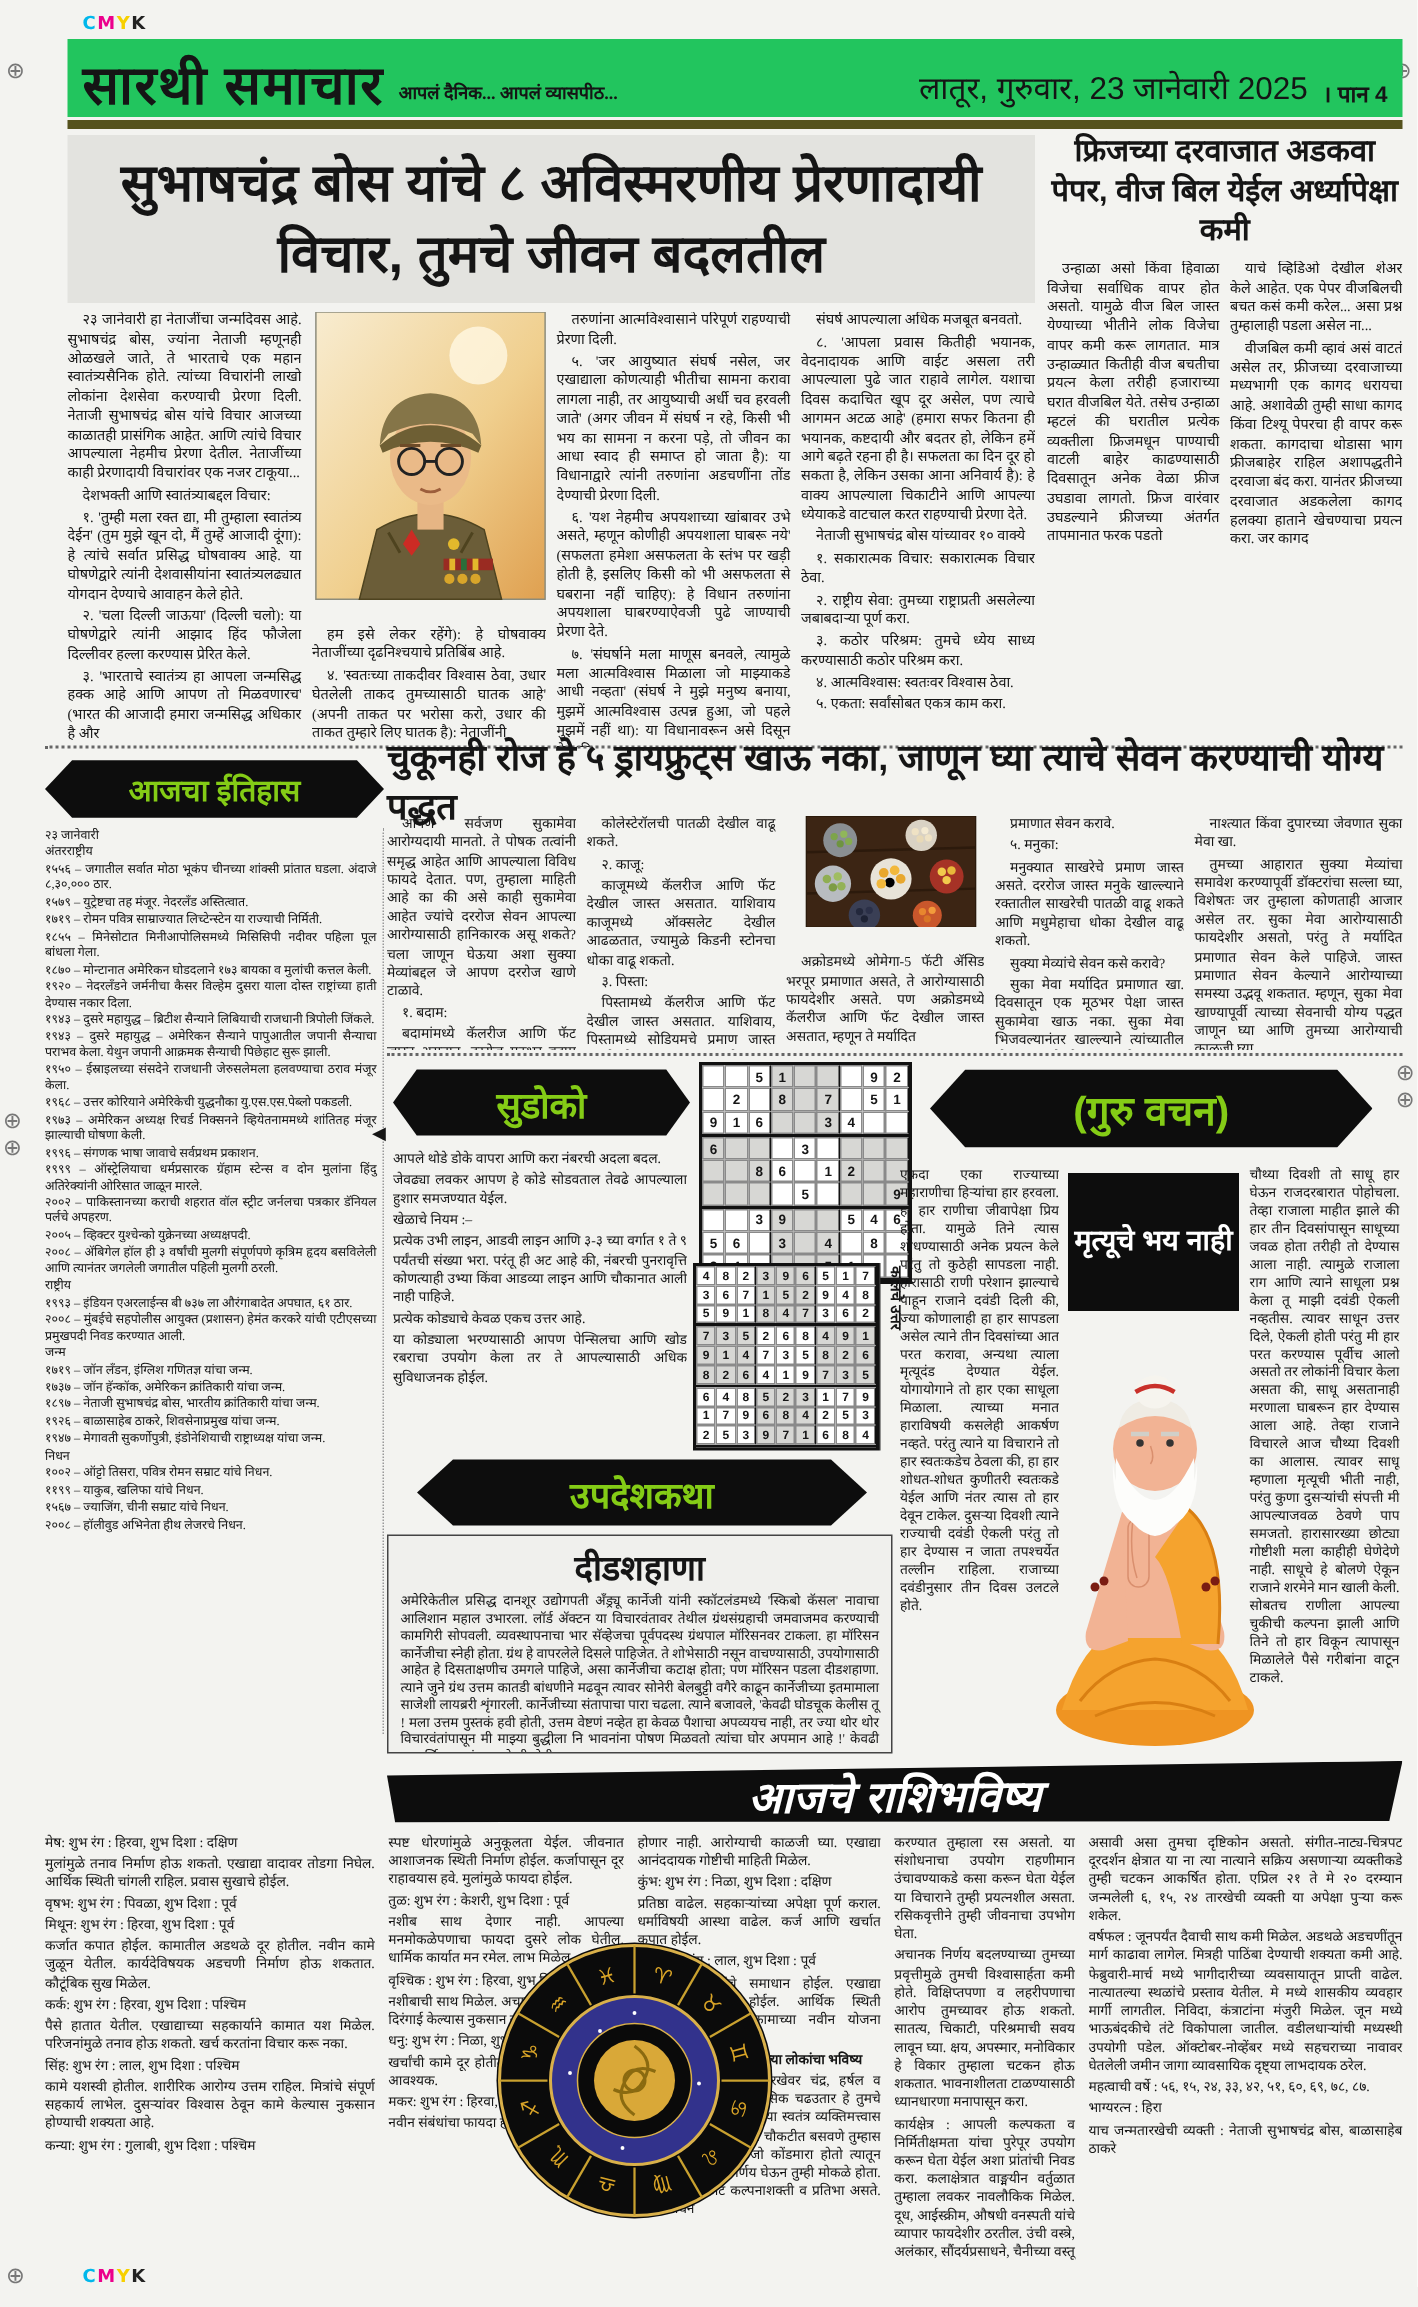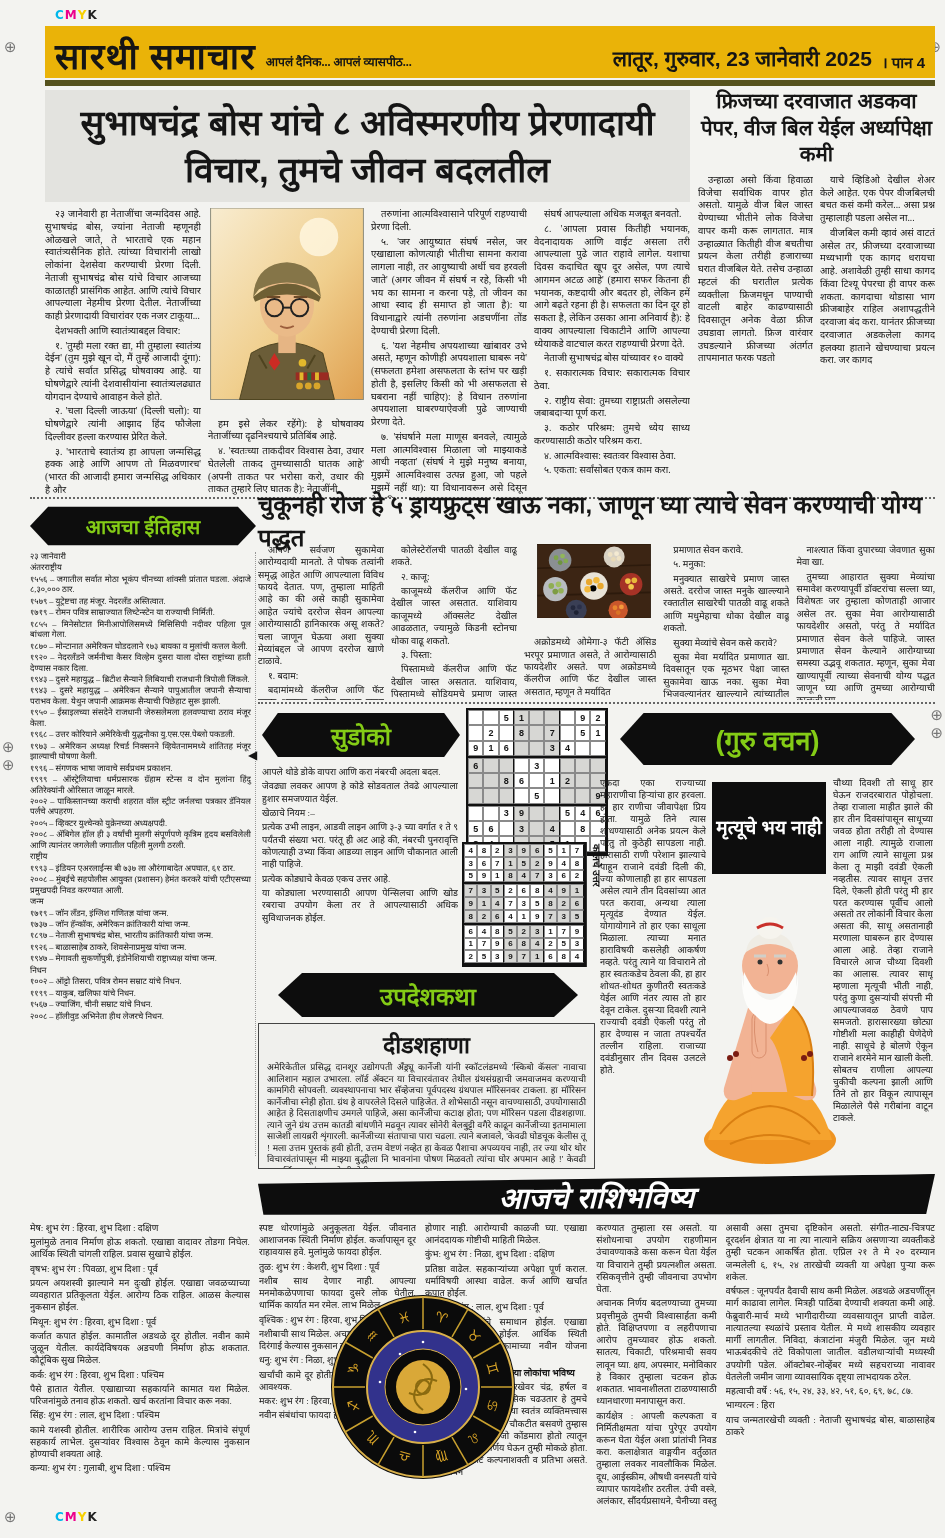--- a/index.html
+++ b/index.html
@@ -7,25 +7,25 @@
     --ink:#151515; --shade:#d7d7d4;
   }
   html,body{margin:0;padding:0;background:#ffffff;}
   #page{position:relative;width:945px;height:1538px;margin:0 auto;background:#f3f3f0;
         font-family:"Liberation Serif","DejaVu Serif",serif;color:var(--ink);overflow:hidden;}
   .abs{position:absolute;}
   .reg{font-family:"DejaVu Sans",sans-serif;font-weight:bold;font-size:12px;letter-spacing:1px;}
   .reg .c{color:#00b7eb}.reg .m{color:#ec008c}.reg .y{color:#f7d000}.reg .k{color:#222}
   .cross{color:#777;font-size:15px;font-family:"DejaVu Sans",sans-serif;}
   
-  .masthead{left:45px;top:26px;width:890px;height:52px;background:#eab308;display:flex;align-items:flex-end;padding:0 10px;box-sizing:border-box;}
+  .masthead{left:45px;top:26px;width:890px;height:52px;background:#22c55e;display:flex;align-items:flex-end;padding:0 10px;box-sizing:border-box;}
   .mast-name{font-family:"Liberation Sans",sans-serif;font-weight:bold;font-size:36px;line-height:1.2;letter-spacing:1px;}
   .mast-tag{font-size:12px;font-weight:bold;margin:0 0 8px 10px;}
   .mast-right{margin-left:auto;display:flex;align-items:flex-end;gap:10px;padding-bottom:6px;}
-  .mast-date{font-family:"Liberation Sans",sans-serif;font-weight:bold;font-size:21px;}
+  .mast-date{font-family:"Liberation Sans",sans-serif;font-weight:normal;font-size:21px;}
   .mast-page{font-family:"Liberation Sans",sans-serif;font-weight:bold;font-size:15px;}
   .rule{left:45px;top:80px;width:890px;height:6px;background:var(--rule);}
   
   .lead-head{left:45px;top:90px;width:645px;height:112px;background:#e3e3df;display:flex;align-items:center;justify-content:center;text-align:center;
              font-family:"Liberation Sans",sans-serif;font-weight:bold;font-size:35px;line-height:1.35;padding:0 8px;box-sizing:border-box;}
   .lead-body{left:45px;top:208px;width:645px;height:290px;display:flex;gap:7px;overflow:hidden;}
   .ncol{flex:1;font-size:9.6px;line-height:1.33;text-align:justify;overflow:hidden;}
   .ncol p{margin:0 0 2px;text-indent:10px;}
   .photo-col{display:flex;flex-direction:column;gap:18px;}
   
@@ -264,21 +264,21 @@
         <circle cx="48" cy="82" r="13" fill="#3a3f55"></circle>
         <circle cx="44" cy="79" r="3" fill="#23283c"></circle>
           <circle cx="52" cy="78" r="3" fill="#2b3048"></circle>
           <circle cx="48" cy="85" r="3" fill="#1d2234"></circle>
         <circle cx="100" cy="82" r="12" fill="#c9572c"></circle>
         <circle cx="96" cy="79" r="3" fill="#e8862e"></circle>
           <circle cx="104" cy="78" r="3" fill="#f29b3c"></circle>
           <circle cx="100" cy="85" r="3" fill="#d97426"></circle>
       </svg>
       <div>
-          <p>अक्रोडमध्ये ओमेगा-३ फॅटी ॲसिड भरपूर प्रमाणात असते, ते आरोग्यासाठी फायदेशीर असते. पण अक्रोडमध्ये कॅलरीज आणि फॅट देखील जास्त असतात, म्हणून ते मर्यादित</p>
+          <p>अक्रोडमध्ये ओमेगा-5 फॅटी ॲसिड भरपूर प्रमाणात असते, ते आरोग्यासाठी फायदेशीर असते. पण अक्रोडमध्ये कॅलरीज आणि फॅट देखील जास्त असतात, म्हणून ते मर्यादित</p>
         </div>
     </div>
     <div class="ncol">
         <p>प्रमाणात सेवन करावे.</p>
         <p>५. मनुका:</p>
         <p>मनुक्यात साखरेचे प्रमाण जास्त असते. दररोज जास्त मनुके खाल्ल्याने रक्तातील साखरेची पातळी वाढू शकते आणि मधुमेहाचा धोका देखील वाढू शकतो.</p>
         <p>सुक्या मेव्यांचे सेवन कसे करावे?</p>
         <p>सुका मेवा मर्यादित प्रमाणात खा. दिवसातून एक मूठभर पेक्षा जास्त सुकामेवा खाऊ नका. सुका मेवा भिजवल्यानंतर खाल्ल्याने त्यांच्यातील पोषक तत्वांचे शोषण सुधारते.</p>
       </div>
     <div class="ncol" style="flex:1.1">
@@ -551,21 +551,20 @@
   </svg>
 
   <div class="abs banner-rect" style="left:258px;top:1176px;width:677px;height:40px;font-size:29px;font-style:italic">
     <span>आजचे राशिभविष्य</span>
   </div>
   <div class="abs horo-cols">
     <div class="ncol" style="flex:2.1">
         <p>मेष: शुभ रंग : हिरवा, शुभ दिशा : दक्षिण</p>
         <p>मुलांमुळे तनाव निर्माण होऊ शकतो. एखाद्या वादावर तोडगा निघेल. आर्थिक स्थिती चांगली राहिल. प्रवास सुखाचे होईल.</p>
         <p>वृषभ: शुभ रंग : पिवळा, शुभ दिशा : पूर्व</p>
-        <p>प्रयत्न अयशस्वी झाल्याने मन दुःखी होईल. एखाद्या जवळच्याच्या व्यवहारात प्रतिकूलता येईल. आरोग्य ठिक राहिल. आळस केल्यास नुकसान होईल.</p>
         <p>मिथून: शुभ रंग : हिरवा, शुभ दिशा : पूर्व</p>
         <p>कर्जात कपात होईल. कामातील अडथळे दूर होतील. नवीन कामे जुळून येतील. कार्यदेविषयक अडचणी निर्माण होऊ शकतात. कौटूंबिक सुख मिळेल.</p>
         <p>कर्क: शुभ रंग : हिरवा, शुभ दिशा : पश्चिम</p>
         <p>पैसे हातात येतील. एखाद्याच्या सहकार्याने कामात यश मिळेल. परिजनांमुळे तनाव होऊ शकतो. खर्च करतांना विचार करू नका.</p>
         <p>सिंह: शुभ रंग : लाल, शुभ दिशा : पश्चिम</p>
         <p>कामे यशस्वी होतील. शारीरिक आरोग्य उत्तम राहिल. मित्रांचे संपूर्ण सहकार्य लाभेल. दुसऱ्यांवर विश्वास ठेवून कामे केल्यास नुकसान होण्याची शक्यता आहे.</p>
         <p>कन्या: शुभ रंग : गुलाबी, शुभ दिशा : पश्चिम</p>
       </div>
     <div class="ncol" style="flex:1.5">
         <p>स्पष्ट धोरणांमुळे अनुकूलता येईल. जीवनात आशाजनक स्थिती निर्माण होईल. कर्जापासून दूर राहावयास हवे. मुलांमुळे फायदा होईल.</p>

